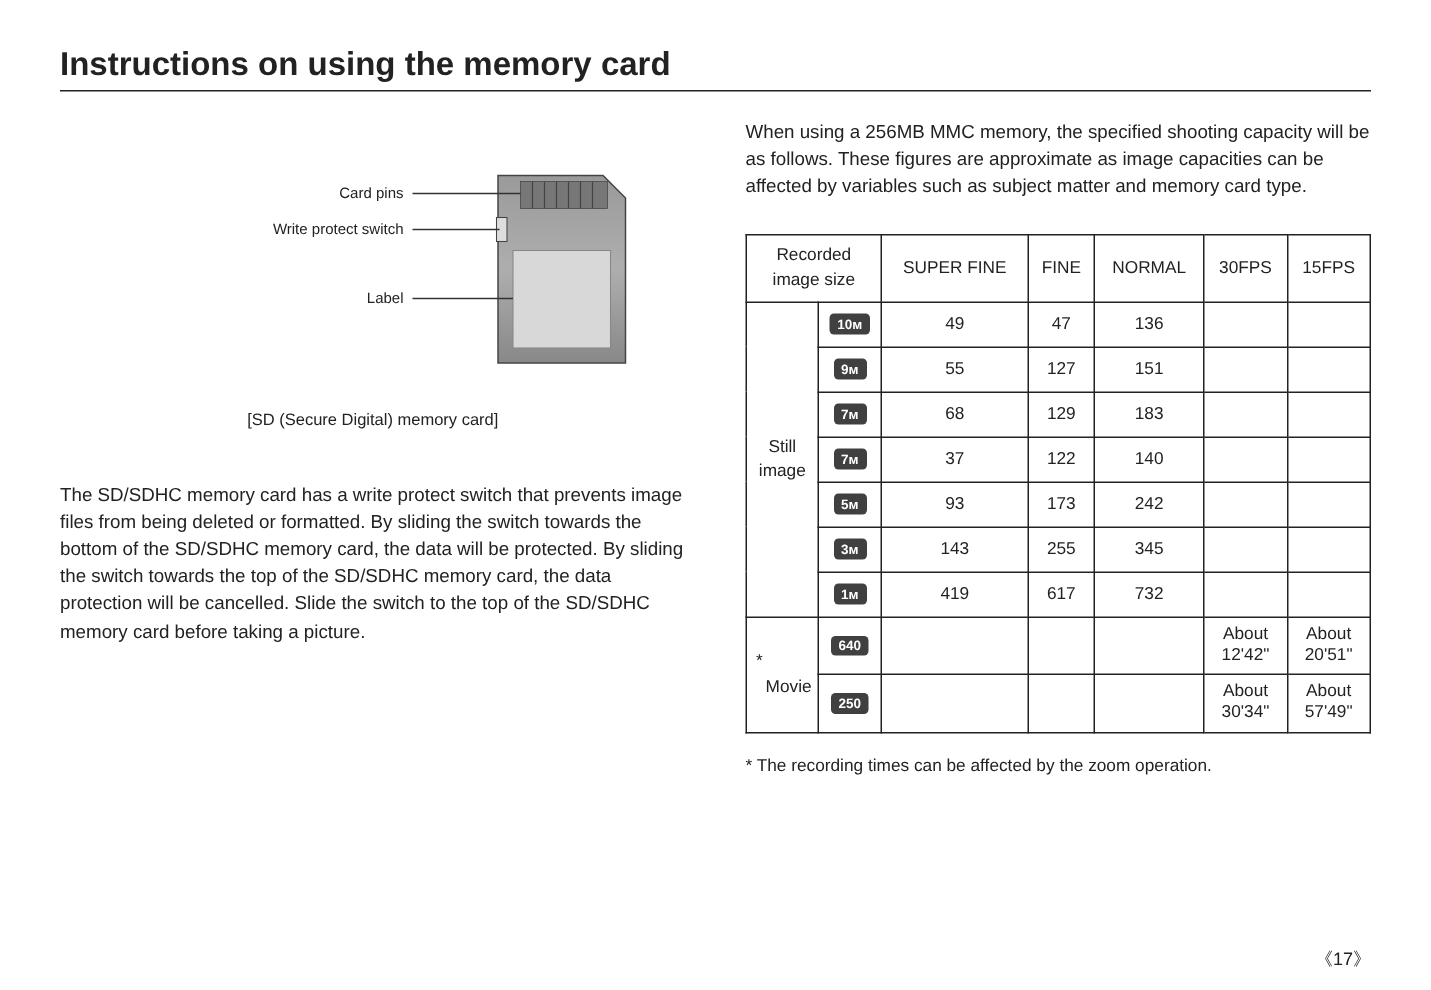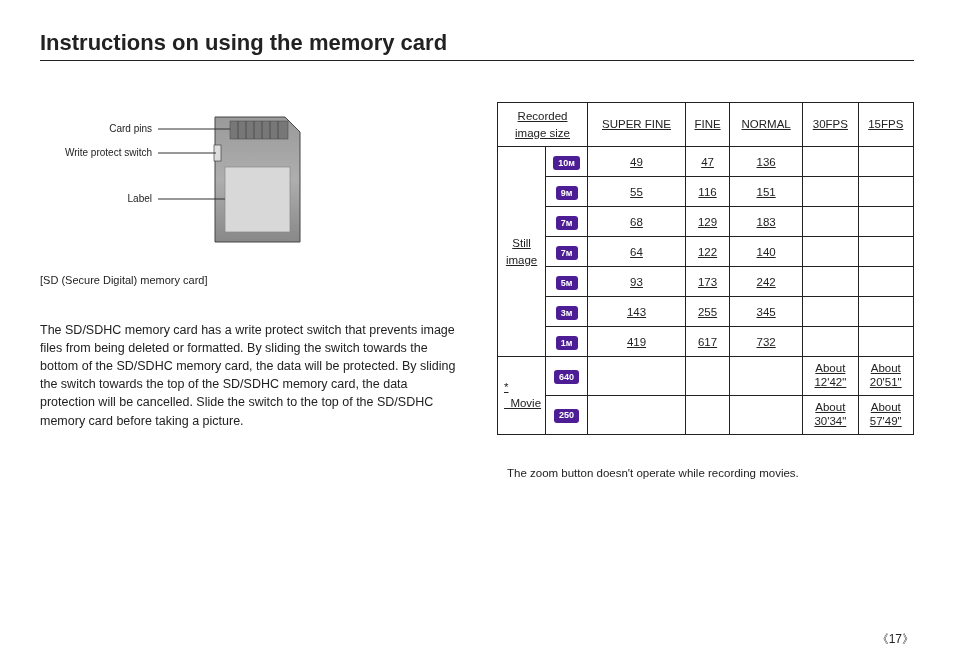--- a/index.html
+++ b/index.html
@@ -18,46 +18,46 @@
     border-bottom: 1.5px solid #222;
     padding-bottom: 4px;
     margin-bottom: 18px;
   }
   .columns { display: flex; gap: 40px; }
   .col { flex: 1; font-size: 12.5px; line-height: 1.45; }
   .col p { margin-bottom: 14px; }
   .diagram {
     margin: 28px 0 16px 0;
     display: flex;
-    justify-content: flex-start;
+    justify-content: flex-end;
   }
   .diagram svg { display: block; }
   .caption {
+    text-align: center;
     font-size: 11px;
     margin-bottom: 32px;
   }
   table.cap {
     border-collapse: collapse;
     width: 100%;
     font-size: 11.5px;
     margin-top: 23px;
     margin-bottom: 14px;
-    text-decoration: underline;
   }
   table.cap th, table.cap td {
     border: 1px solid #222;
     padding: 5px 4px;
     text-align: center;
     vertical-align: middle;
     height: 30px;
   }
   table.cap th { font-weight: normal; }
   .badge {
     display: inline-block;
-    background: #4c1d95;
+    background: #404040;
     color: #fff;
     font-size: 9px;
     font-weight: bold;
     padding: 1.5px 5px;
     border-radius: 3px;
     min-width: 22px;
     line-height: 1.2;
   } 
   .footnote { font-size: 11.5px; line-height: 1.45; }
   .footnote .indent { padding-left: 10px; display:block; }
@@ -110,20 +110,21 @@
         <text x="112" y="49" text-anchor="end" font-size="10" fill="#222">Write protect switch</text>
         <text x="112" y="95" text-anchor="end" font-size="10" fill="#222">Label</text>
       </svg>
     </div>
     <div class="caption">[SD (Secure Digital) memory card]</div>
 
     <p>The SD/SDHC memory card has a write protect switch that prevents image files from being deleted or formatted. By sliding the switch towards the bottom of the SD/SDHC memory card, the data will be protected. By sliding the switch towards the top of the SD/SDHC memory card, the data protection will be cancelled. Slide the switch to the top of the SD/SDHC memory card before taking a picture.</p>
   </div>
 
   <div class="col">
+    <p>When using a 256MB MMC memory, the specified shooting capacity will be as follows. These figures are approximate as image capacities can be affected by variables such as subject matter and memory card type.</p>
 
     <table class="cap">
       <thead>
         <tr>
           <th colspan="2">Recorded image size</th>
           <th>SUPER FINE</th>
           <th>FINE</th>
           <th>NORMAL</th>
           <th>30FPS</th>
           <th>15FPS</th>
@@ -135,36 +136,36 @@
             <td style="width: 42px;"><span class="badge">10м</span></td>
             <td>49</td>
             <td>47</td>
             <td>136</td>
             <td></td>
             <td></td>
           </tr>
           <tr>
             <td style="width: 42px;"><span class="badge">9м</span></td>
             <td>55</td>
-            <td>116</td>
+            <td>127</td>
             <td>151</td>
             <td></td>
             <td></td>
           </tr>
           <tr>
             <td style="width: 42px;"><span class="badge">7м</span></td>
             <td>68</td>
             <td>129</td>
             <td>183</td>
             <td></td>
             <td></td>
           </tr>
           <tr>
             <td style="width: 42px;"><span class="badge">7м</span></td>
-            <td>64</td>
+            <td>37</td>
             <td>122</td>
             <td>140</td>
             <td></td>
             <td></td>
           </tr>
           <tr>
             <td style="width: 42px;"><span class="badge">5м</span></td>
             <td>93</td>
             <td>173</td>
             <td>242</td>
@@ -201,19 +202,18 @@
             <td></td>
             <td></td>
             <td></td>
             <td style="line-height: 1.2;">About<br>30'34"</td>
             <td style="line-height: 1.2;">About<br>57'49"</td>
           </tr>
         </tbody>
     </table>
 
     <div class="footnote">
-      <br>
-      <span class="indent">The zoom button doesn't operate while recording movies.</span>
+      <span>* The recording times can be affected by the zoom operation.</span><br>
     </div>
   </div>
 </div>
 
 <div class="pagenum">《17》</div>
 
 </body></html>

